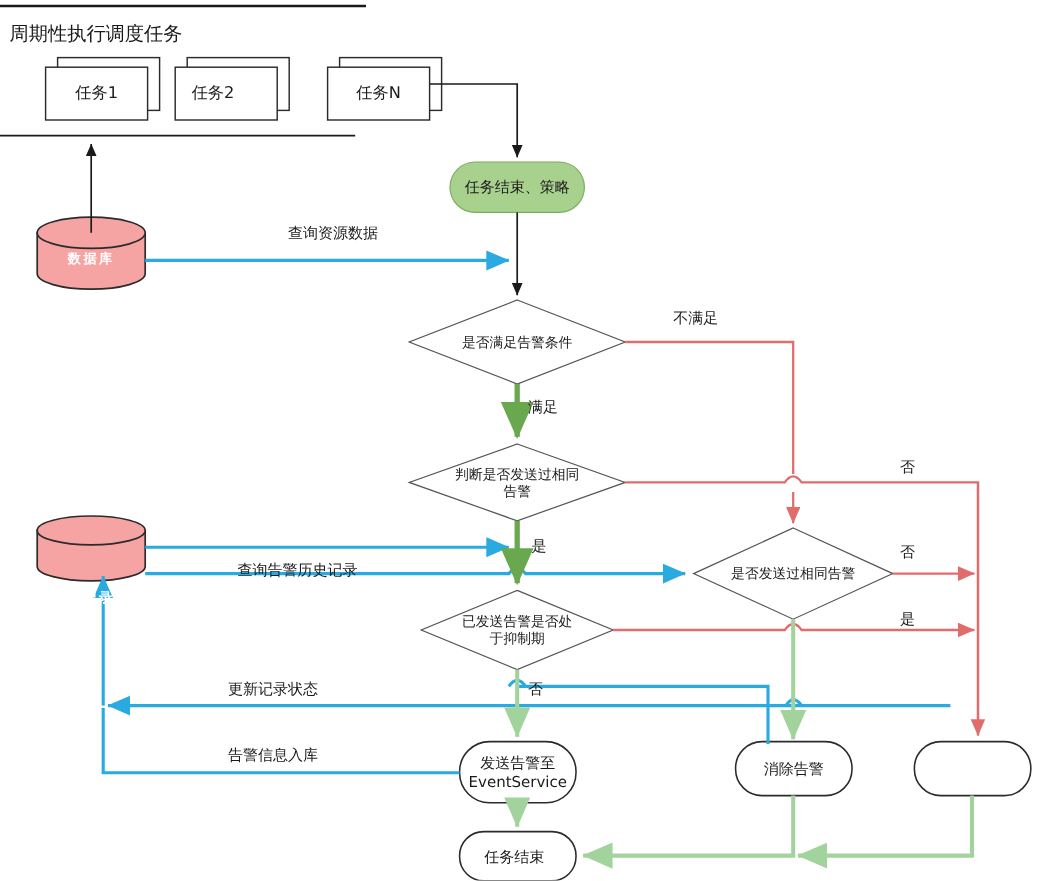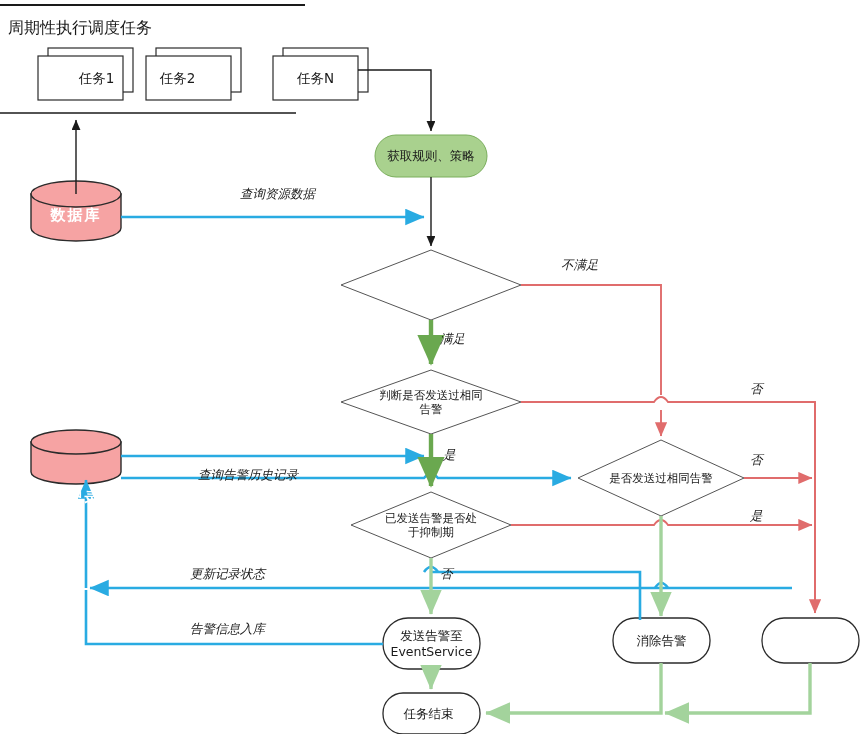--- a/index.html
+++ b/index.html
@@ -15,35 +15,34 @@
     white-space:pre-line;
     pointer-events:none;
     line-height:1.25;
   }
   .edge-label{
     position:absolute;
     font-family:"DejaVu Sans","Liberation Sans",sans-serif;
     font-size:12.5px;
     color:#1a1a1a;
     white-space:nowrap;
-    font-style:italic;
   }
   .swim-title{
     position:absolute;
     font-family:"DejaVu Sans","Liberation Sans",sans-serif;
     font-size:16px;
     color:#1a1a1a;
     white-space:nowrap;
   }
   .db-label{
     position:absolute;
     display:flex;align-items:center;justify-content:center;
     font-family:Liberation Sans, sans-serif;
     font-weight:bold;
-    font-size:15px;
+    font-size:11px;
     color:#ffffff;
     letter-spacing:2px;
     white-space:nowrap;
     pointer-events:none;
   }
   .task-label{font-size:13.5px;}
   .proc-label{font-size:12.5px;}
   .dec-label{font-size:11.5px;}
   .term-label{font-size:12.5px;}
 </style>
@@ -210,29 +209,30 @@
     <g>
       <path d="M661,663 L661,713 L486,713" stroke="#A3D39C" stroke-width="3.4" fill="none" marker-end="url(#ah-greenL)"></path>
     </g>
     <g>
       <path d="M810,663 L810,713 L665,713" stroke="#A3D39C" stroke-width="3.4" fill="none" marker-end="url(#ah-greenL)"></path>
     </g>
   </svg>
 
   <div class="swim-title" style="left:8px;top:18px;">周期性执行调度任务</div>
 
-  <div class="node-label task-label" style="left:38px;top:56px;width:85px;height:44px;padding-left:16px;">任务1</div>
+  <div class="node-label task-label" style="left:38px;top:56px;width:85px;height:44px;">任务1</div>
   <div class="node-label task-label" style="left:146px;top:56px;width:63px;height:44px;">任务2</div>
   <div class="node-label task-label" style="left:273px;top:56px;width:85px;height:44px;">任务N</div>
 
-  <div class="node-label proc-label" style="left:375px;top:135px;width:112px;height:42px;">获取规则、策略</div>
+  <div class="node-label proc-label" style="left:375px;top:135px;width:112px;height:42px;">任务结束、策略</div>
 
   <div class="db-label" style="left:31px;top:200px;width:90px;height:30px;">数据库</div>
   <div class="db-label" style="left:31px;top:444px;width:90px;height:26px;margin-top:41px;">告警记录表</div>
 
+  <div class="node-label dec-label" style="left:356px;top:272px;width:150px;height:26px;">是否满足告警条件</div>
   <div class="node-label dec-label" style="left:358px;top:506px;width:146px;height:38px;">已发送告警是否处
 于抑制期</div>
   <div class="node-label dec-label" style="left:356px;top:383px;width:150px;height:38px;">判断是否发送过相同
 告警</div>
   <div class="node-label dec-label" style="left:585px;top:465px;width:152px;height:26px;">是否发送过相同告警</div>
 
   <div class="node-label term-label" style="left:383px;top:618px;width:97px;height:51px;">发送告警至
 EventService</div>
   <div class="node-label term-label" style="left:613px;top:618px;width:97px;height:45px;">消除告警</div>
   <div class="node-label term-label" style="left:380px;top:693px;width:97px;height:41px;">任务结束</div>

